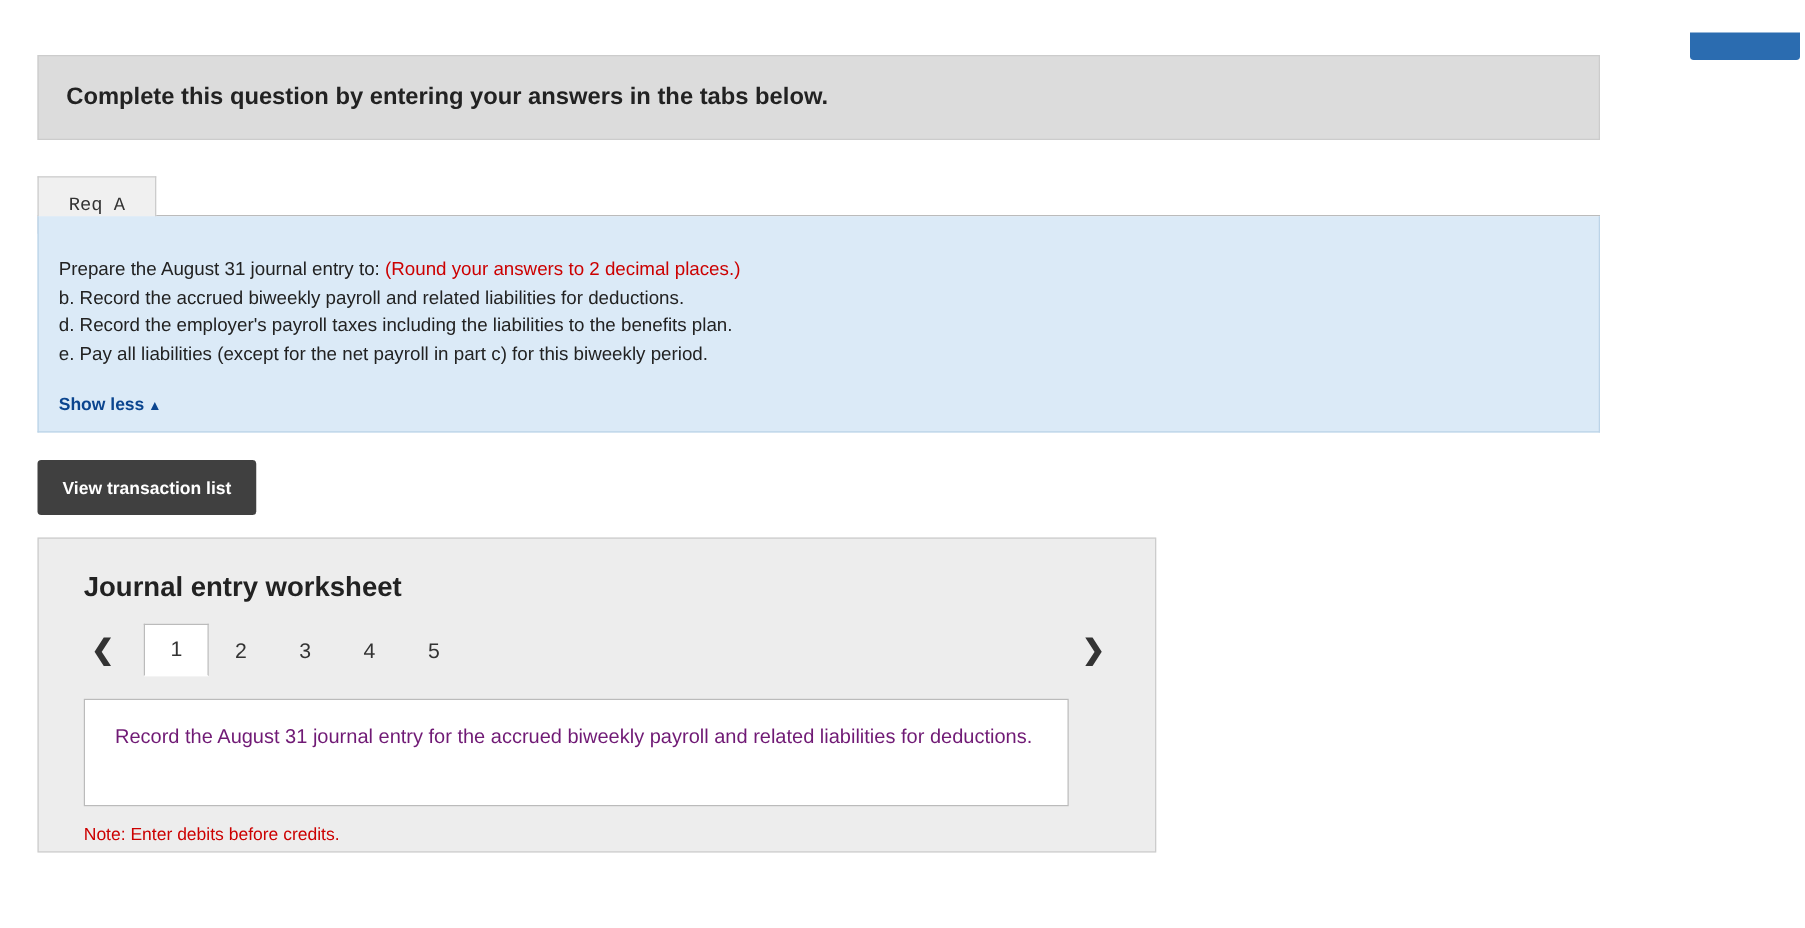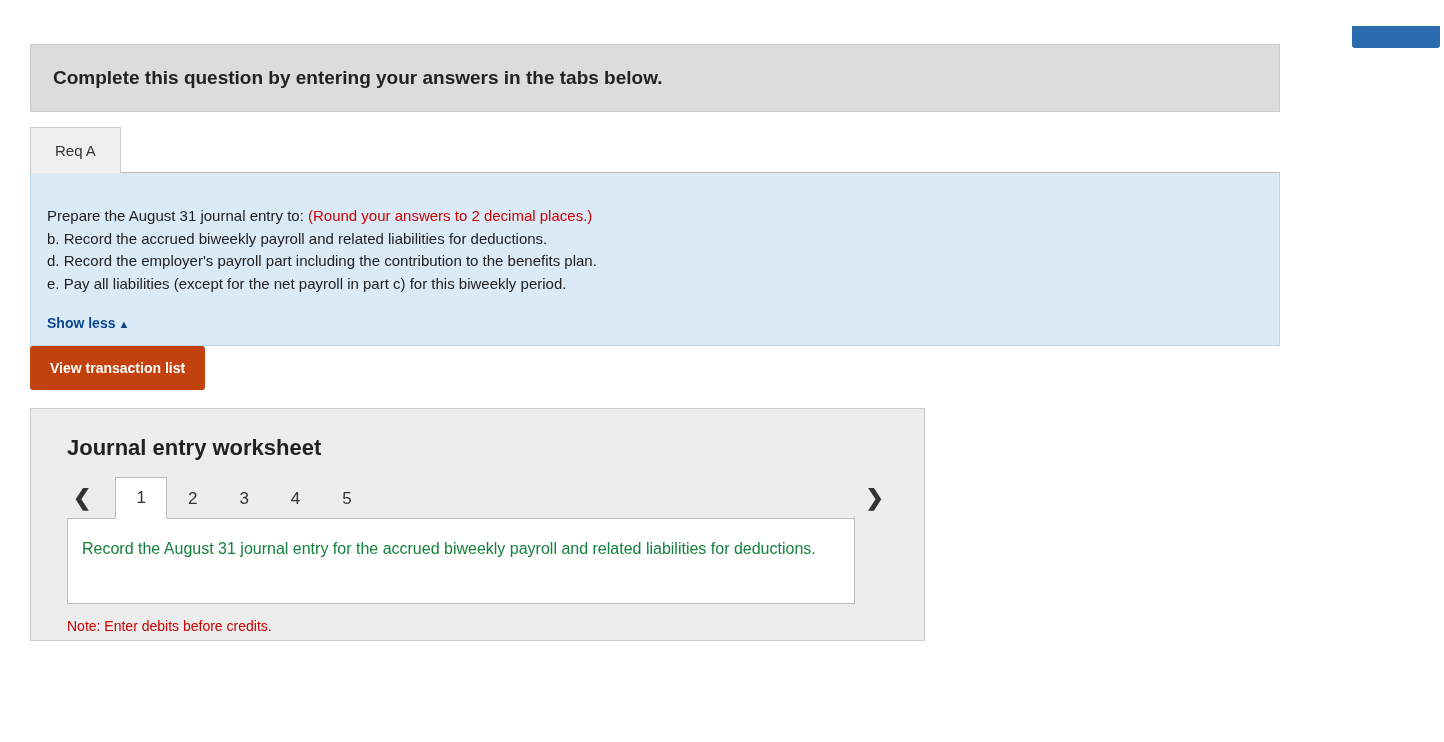--- a/index.html
+++ b/index.html
@@ -45,23 +45,24 @@
   }
   .tab {
     padding: 14px 24px;
     font-size: 15px;
     background: #fff;
     border: 1px solid #bbb;
     border-bottom: none;
     margin-right: 0;
     cursor: pointer;
     position: relative;
-    top: 1px;
+    top: 15px;
     color: #333;
     background: #f5f5f5;
+    font-family: Liberation Mono, monospace;
   }
   .tab.inactive {
     background: #f0f0f0;
     border-color: #ccc;
   }
   .tab.active {
     background: #fff;
     border: 1px dotted #2b5aa0;
     color: #333;
   }
@@ -81,21 +82,22 @@
   .show-less {
     text-align: left;
     color: #0b458f;
     font-weight: bold;
     font-size: 14px;
     margin-top: 20px;
     cursor: pointer;
   }
   .show-less .tri { font-size: 11px; margin-left: 3px; }
   .view-trans-btn {
-    background: #c2410c;
+    margin-top: 22px;
+    background: #404040;
     color: #fff;
     border: none;
     padding: 14px 20px;
     font-weight: bold;
     font-size: 14px;
     border-radius: 3px;
     cursor: pointer;
   }
   .worksheet-panel {
     margin-top: 18px;
@@ -144,26 +146,27 @@
     border: 1px solid #bbb;
     border-bottom: 1px solid #fff;
     position: relative;
     z-index: 2;
   }
   .entry-box {
     background: #fff;
     border: 1px solid #bbb;
     margin-left: 10px;
     margin-right: 8px;
-    padding: 18px 18px 40px 14px;
+    padding: 18px 18px 40px 24px;
     min-height: 86px;
     font-size: 16px;
-    color: #15803d;
+    color: #701a75;
     line-height: 1.5;
     width: 788px;
+    margin-top: 19px;
   }
   .note-red {
     color: #c00;
     font-size: 14px;
     margin: 14px 0 0 10px;
   }
   .container-rel {
     position: relative;
     min-height: 742px;
   }
@@ -180,21 +183,21 @@
 
     <div class="tabs-row">
       <div class="tab inactive">Req A</div>
     </div>
 
     <div class="question-panel">
       <div class="line">
         <span>Prepare the August 31 journal entry to: </span><span class="red">(Round your answers to 2 decimal places.)</span>
       </div>
       <div class="line">b. Record the accrued biweekly payroll and related liabilities for deductions.</div>
-      <div class="line">d. Record the employer's payroll part including the contribution to the benefits plan.</div>
+      <div class="line">d. Record the employer's payroll taxes including the liabilities to the benefits plan.</div>
       <div class="line">e. Pay all liabilities (except for the net payroll in part c) for this biweekly period.</div>
       <div class="show-less">
         <span>Show less</span><span class="tri">▲</span>
       </div>
     </div>
 
     <button class="view-trans-btn">View transaction list</button>
 
     <div class="worksheet-panel">
       <div class="worksheet-title">Journal entry worksheet</div>

